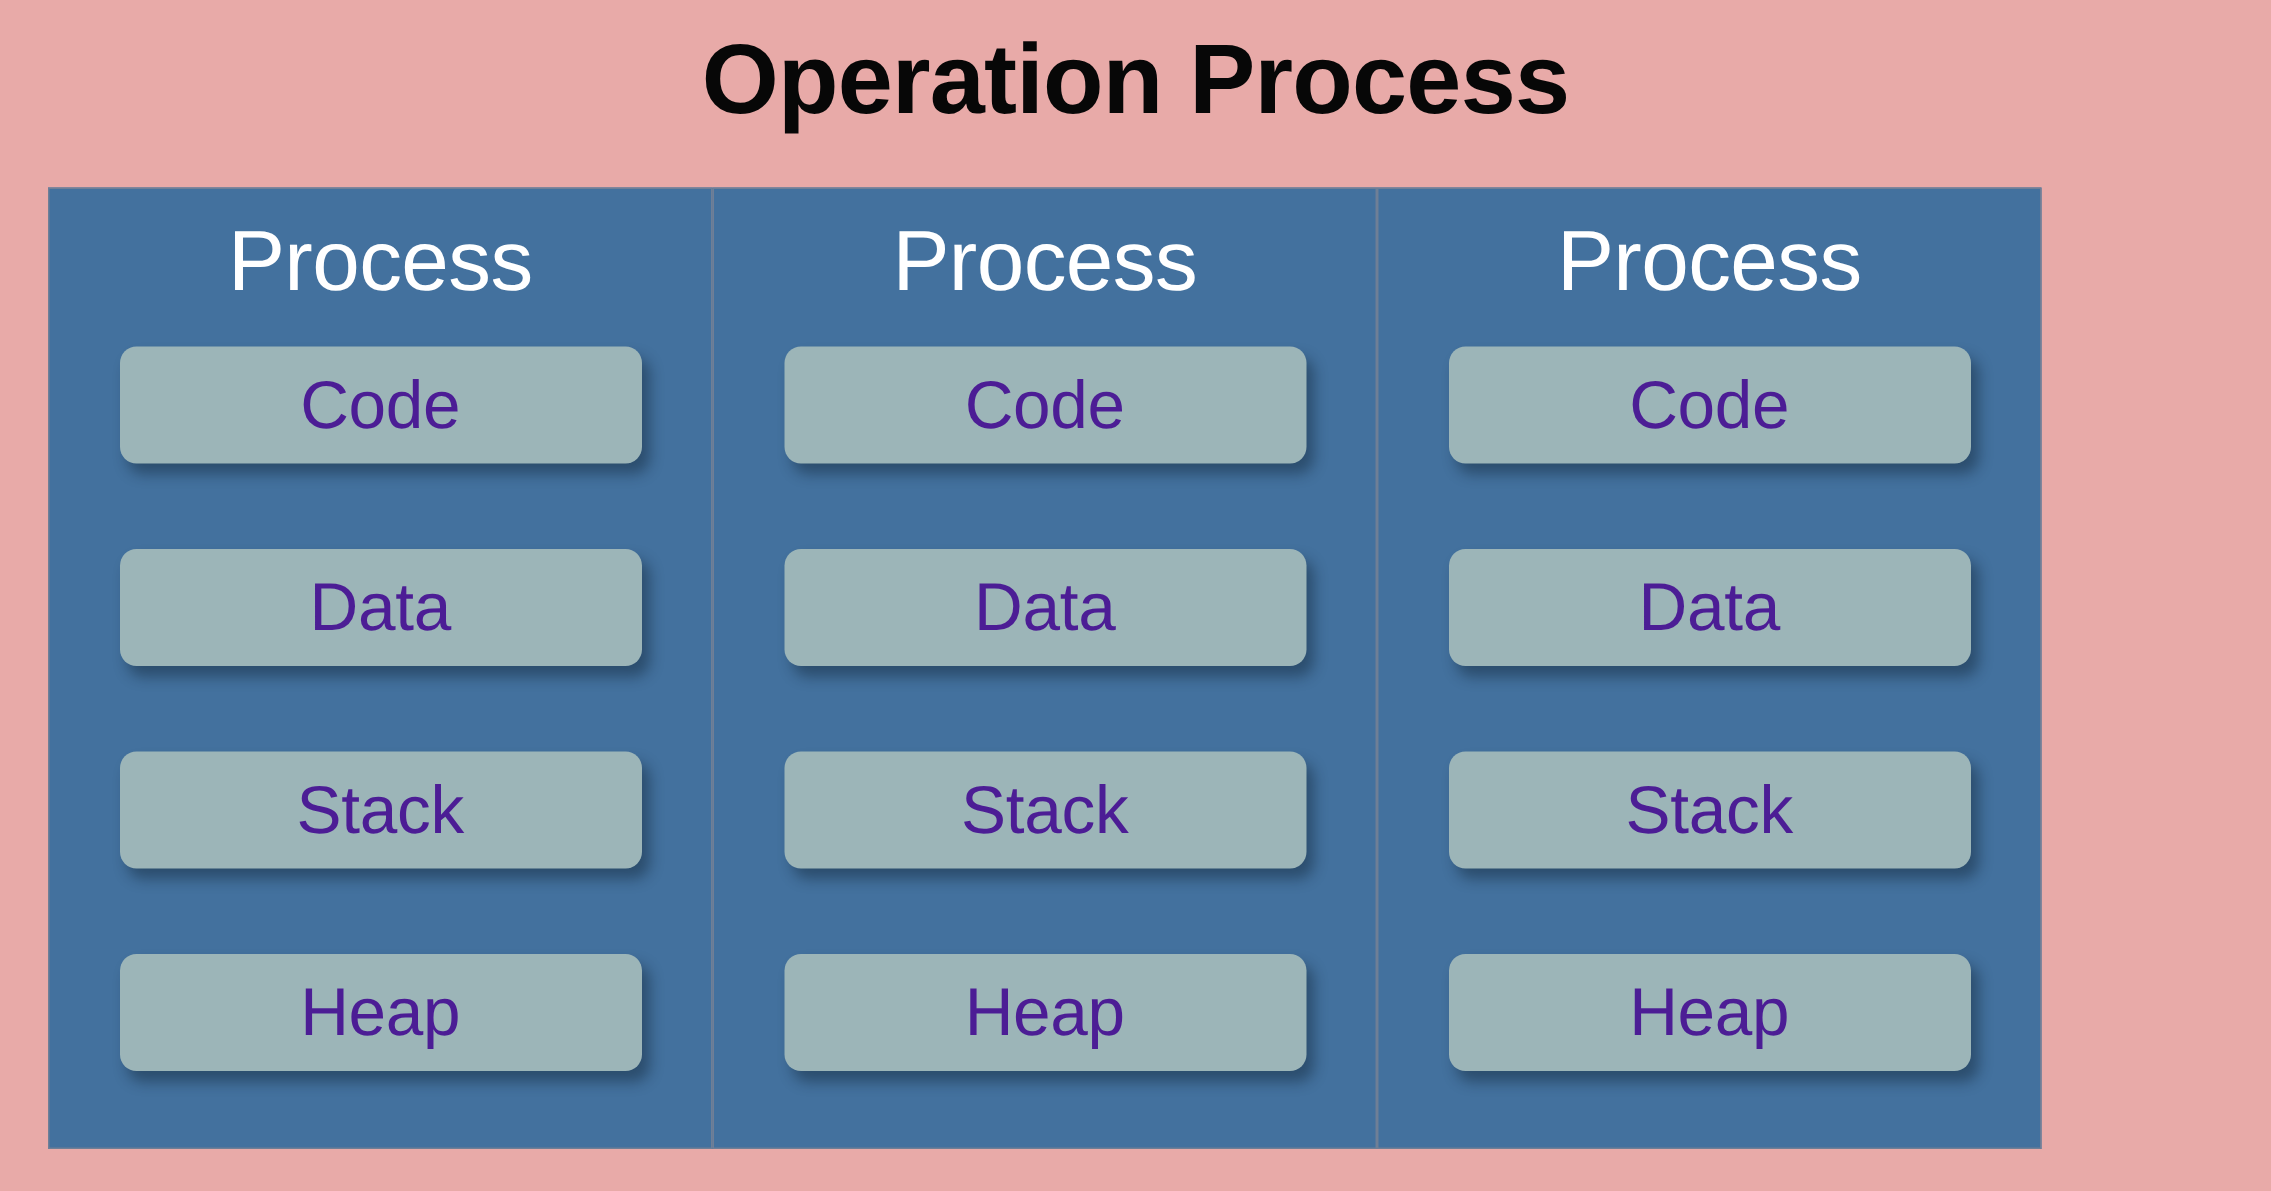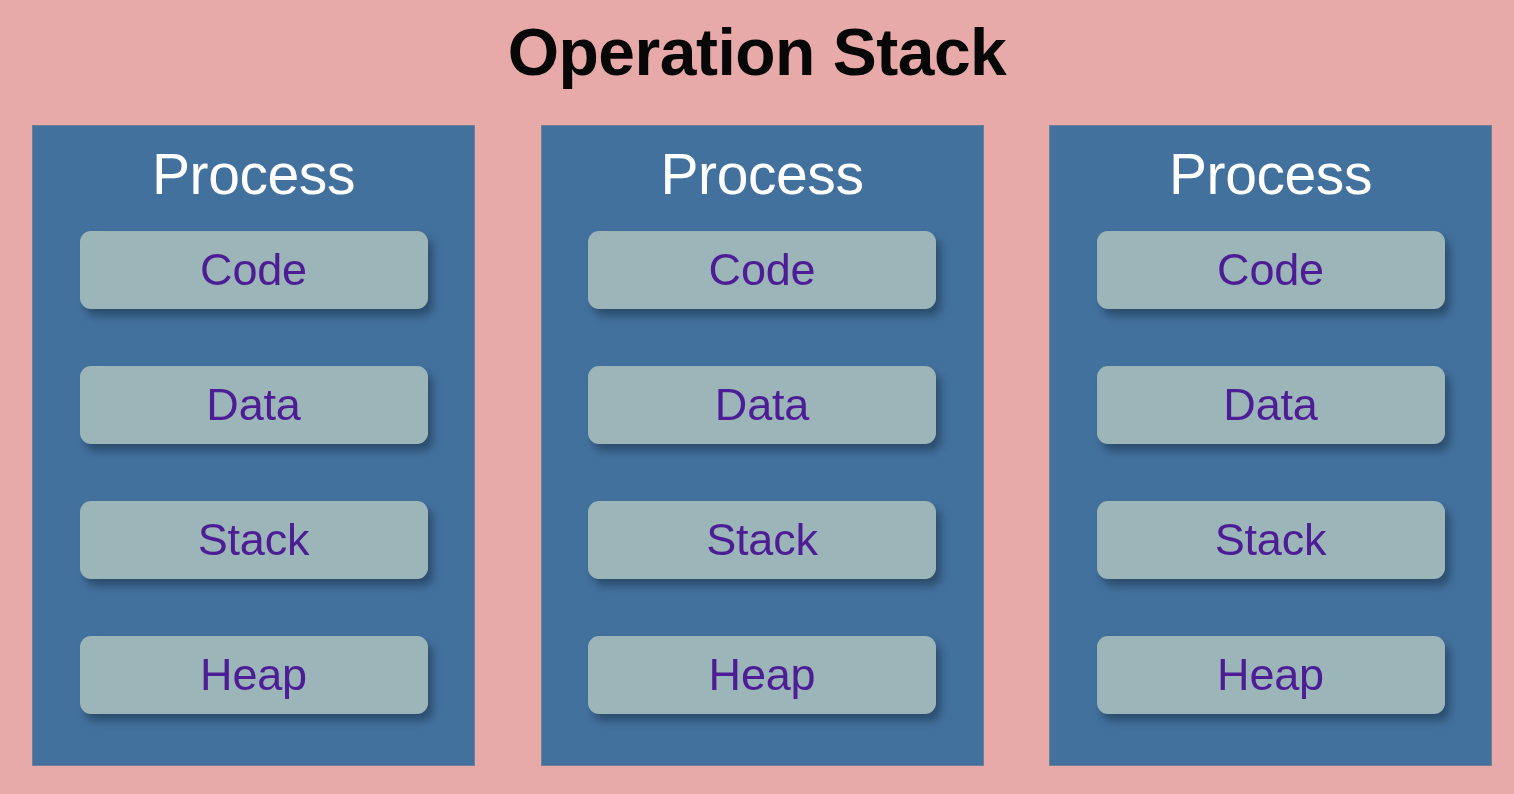--- a/index.html
+++ b/index.html
@@ -39,21 +39,21 @@
 
   
   .process-row {
     position: absolute;
     top: 125px;
     left: 32px;
     width: 1460px;
     height: 641px;
     display: flex;
     flex-direction: row;
-    justify-content: space-between;
+    justify-content: flex-start;
     align-items: stretch;
   }
 
   .process-box {
     width: 443px;
     box-sizing: border-box;
     background: #43719e;
     border: 1px solid #6f7f96;
     display: flex;
     flex-direction: column;
@@ -99,21 +99,21 @@
     color: #4c1d95;
     letter-spacing: -0.2px;
     white-space: nowrap;
   }
 </style>
 </head>
 <body>
 
 <div id="os-diagram">
 
-  <div class="os-title">Operation Stack</div>
+  <div class="os-title">Operation Process</div>
 
   <div class="process-row">
 
     <div class="process-box">
       <div class="process-heading">Process</div>
       <div class="segment-list">
         <div class="segment-pill">
           <span class="segment-label">Code</span>
         </div>
         <div class="segment-pill">

